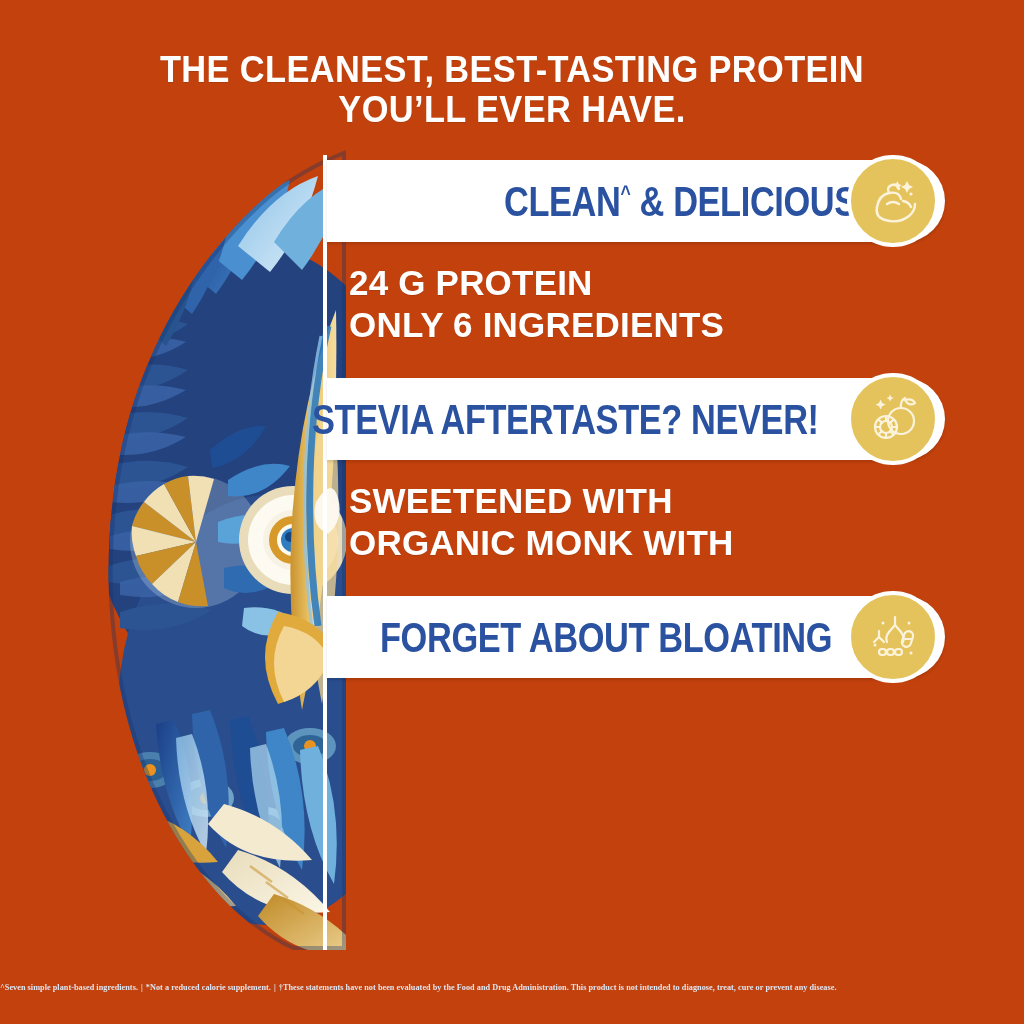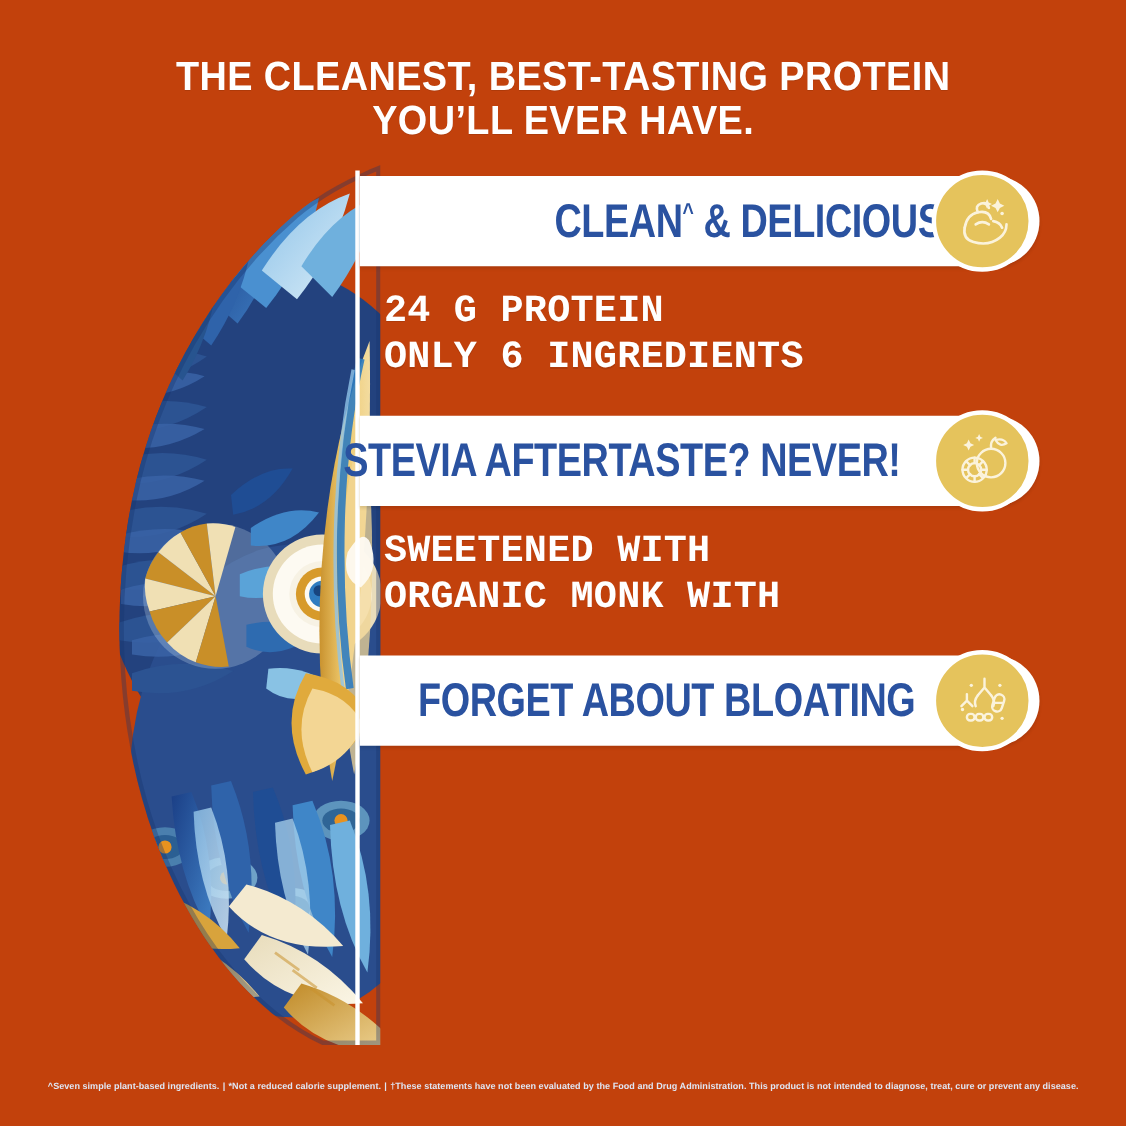--- a/index.html
+++ b/index.html
@@ -111,32 +111,32 @@
   .body-block {
     padding:20px 0 16px 22px;
     color:#ffffff;
     font-family:"Liberation Sans", sans-serif;
     font-weight:bold;
     font-size:35px;
     line-height:1.20;
     letter-spacing:0.2px;
     text-shadow:0 1px 0 rgba(0,0,0,0.10);
   }
-  .body-block .line { display:block; white-space:nowrap;font-family:Liberation Mono, monospace; }
+  .body-block .line { display:block; white-space:nowrap; }
 
   .gap-a { height:16px; }
 
   
   .footer {
     position:absolute;
     left:0; top:983px;
-    width:1024px;
+    width:833px;
     text-align:center;
     color:#dfe6f4;
-    font-family:Liberation Sans, sans-serif;
+    font-family:Liberation Serif, serif;
     font-weight:bold;
     font-size:8.2px;
     letter-spacing:0.05px;
     white-space:nowrap;
   }
   .footer .sep { padding:0 3px; }
 </style>
 </head>
 <body>
 

